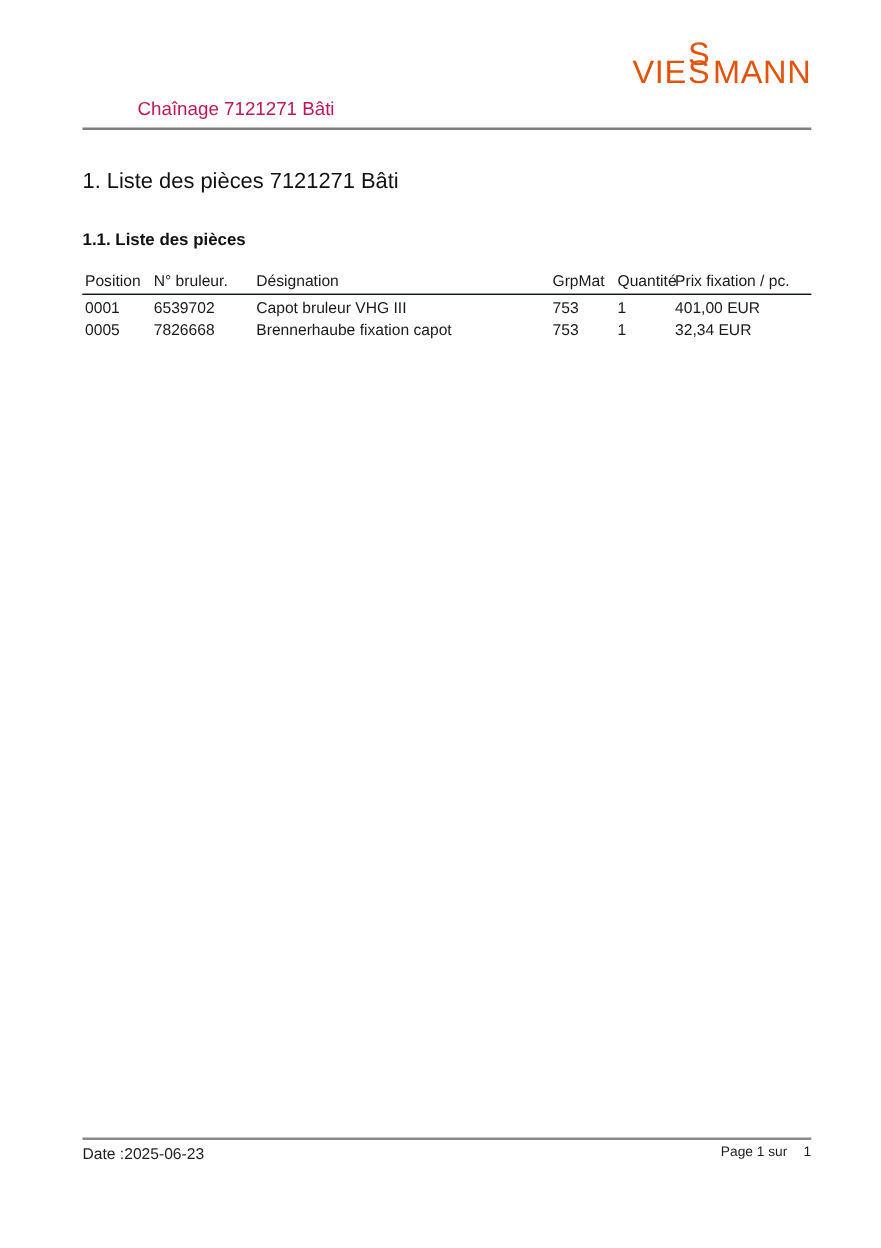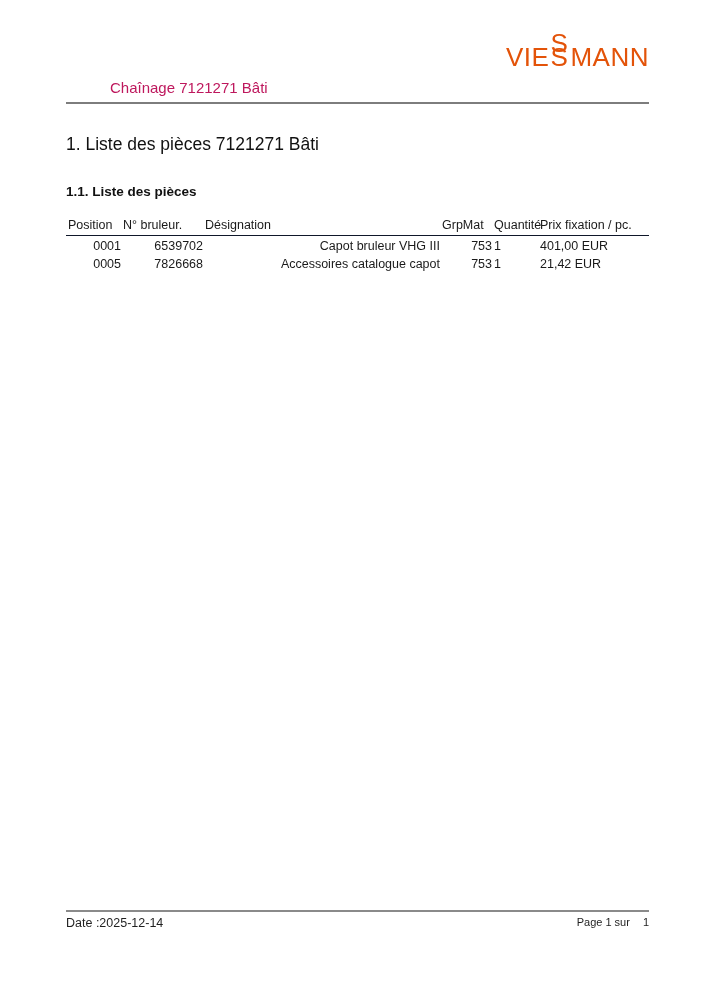--- a/index.html
+++ b/index.html
@@ -61,21 +61,21 @@
   .parts-table col.c-qty  { width: 46px; }
   .parts-table col.c-prix { width: 111px; }
   .parts-table th {
     font-weight: normal; text-align: left; vertical-align: bottom;
     padding: 0 0 3px 2px; border-bottom: 1px solid #0f172a;
     white-space: nowrap; overflow: visible;
   }
   .parts-table th.num, .parts-table td.num { text-align: left; padding-right: 1px; margin-top: 31px; }
   .parts-table td {
     padding: 2px 0 2px 2px; line-height: 13.5px; height: 17.5px;
-    white-space: nowrap; vertical-align: middle; text-align: right;
+    white-space: nowrap; vertical-align: middle;
   }
   .parts-table tbody tr:first-child td { padding-top: 4px; }
 
   
   .footer-rule {
     position: absolute; left: 66px; top: 910px; width: 583px; height: 2px;
     background: #8a8a8a;
   }
   .footer-date {
     position: absolute; left: 66px; top: 916px;
@@ -131,28 +131,28 @@
         <td>0001</td>
         <td>6539702</td>
         <td>Capot bruleur VHG III</td>
         <td>753</td>
         <td class="num">1</td>
         <td class="num">401,00 EUR</td>
       </tr>
       <tr>
         <td>0005</td>
         <td>7826668</td>
-        <td>Accessoires catalogue capot</td>
+        <td>Brennerhaube fixation capot</td>
         <td>753</td>
         <td class="num">1</td>
-        <td class="num">21,42 EUR</td>
+        <td class="num">32,34 EUR</td>
       </tr>
     </tbody>
   </table>
 
   <div class="footer-rule"></div>
-  <div class="footer-date">Date :2025-12-14</div>
+  <div class="footer-date">Date :2025-06-23</div>
   <div class="footer-page">
     <span>Page 1 sur</span>
     <span>1</span>
   </div>
 
 </div>
 
 </body></html>

